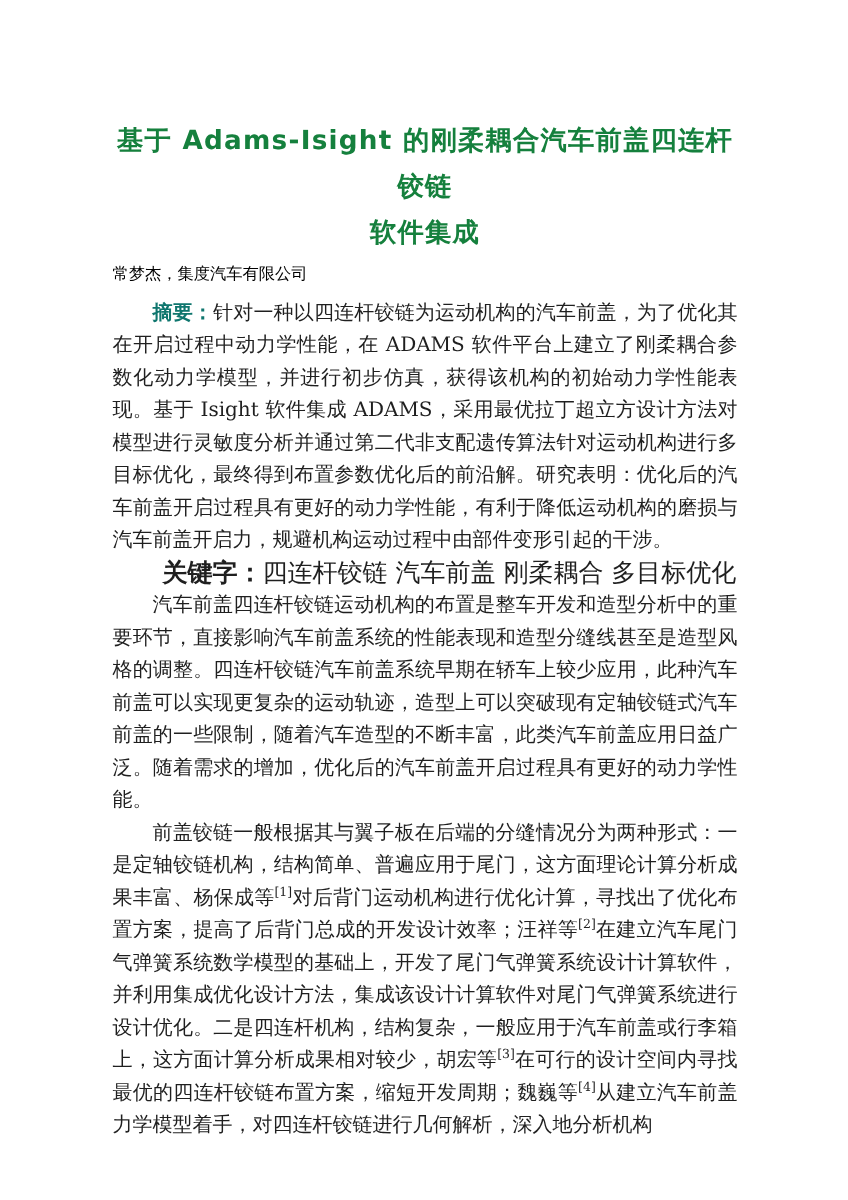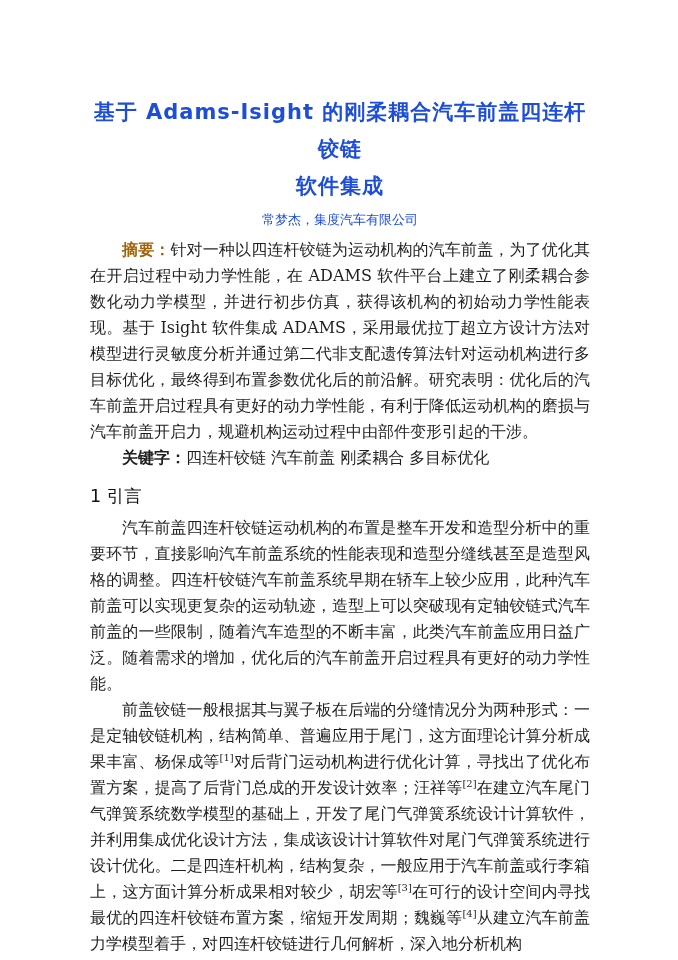--- a/index.html
+++ b/index.html
@@ -20,47 +20,47 @@
     width: 500px;
   }
   .doc-title {
     margin-top: 94px;
     text-align: center;
     font-family: "DejaVu Sans", "Liberation Sans", sans-serif;
     font-weight: 700;
     font-size: 21px;
     line-height: 37px;
     letter-spacing: 1px;
-    color: #1d4ed8;
+    color: #15803d;
   }
   .author-line {
     margin-top: 5px;
-    text-align: center;
+    text-align: left;
     font-size: 13px;
     line-height: 19px;
-    color: #1d4ed8;
+    color: #000000;
   }
   .para {
     margin: 0;
     font-size: 16px;
     line-height: 26px;
     text-align: justify;
     text-indent: 2em;
     color: #1f1f1f;
   }
   .abstract-para { margin-top: 8px; }
-  .para b { font-weight: 700; color: #a16207; }
+  .para b { font-weight: 700; color: #0f766e; }
   .para sup {
     font-size: 10px;
     line-height: 0;
     vertical-align: super;
   }
   .keywords-line {
     margin: 0;
-    font-size: 16px;
+    font-size: 20px;
     line-height: 26px;
     text-indent: 2em;
     color: #1f1f1f;
   }
   .section-heading {
     margin: 13px 0 7px 0;
     font-family: "DejaVu Sans", "Liberation Sans", sans-serif;
     font-weight: 400;
     font-size: 17.5px;
     line-height: 24px;
@@ -77,20 +77,19 @@
       <div>基于 Adams-Isight 的刚柔耦合汽车前盖四连杆铰链</div>
       <div>软件集成</div>
     </div>
 
     <div class="author-line">常梦杰，集度汽车有限公司</div>
 
     <p class="para abstract-para"><b>摘要：</b>针对一种以四连杆铰链为运动机构的汽车前盖，为了优化其在开启过程中动力学性能，在 ADAMS 软件平台上建立了刚柔耦合参数化动力学模型，并进行初步仿真，获得该机构的初始动力学性能表现。基于 Isight 软件集成 ADAMS，采用最优拉丁超立方设计方法对模型进行灵敏度分析并通过第二代非支配遗传算法针对运动机构进行多目标优化，最终得到布置参数优化后的前沿解。研究表明：优化后的汽车前盖开启过程具有更好的动力学性能，有利于降低运动机构的磨损与汽车前盖开启力，规避机构运动过程中由部件变形引起的干涉。</p>
 
     <p class="keywords-line"><b>关键字：</b>四连杆铰链 汽车前盖 刚柔耦合 多目标优化</p>
 
-    <div class="section-heading">1 引言</div>
 
     <p class="para">汽车前盖四连杆铰链运动机构的布置是整车开发和造型分析中的重要环节，直接影响汽车前盖系统的性能表现和造型分缝线甚至是造型风格的调整。四连杆铰链汽车前盖系统早期在轿车上较少应用，此种汽车前盖可以实现更复杂的运动轨迹，造型上可以突破现有定轴铰链式汽车前盖的一些限制，随着汽车造型的不断丰富，此类汽车前盖应用日益广泛。随着需求的增加，优化后的汽车前盖开启过程具有更好的动力学性能。</p>
 
     <p class="para">前盖铰链一般根据其与翼子板在后端的分缝情况分为两种形式：一是定轴铰链机构，结构简单、普遍应用于尾门，这方面理论计算分析成果丰富、杨保成等<sup>[1]</sup>对后背门运动机构进行优化计算，寻找出了优化布置方案，提高了后背门总成的开发设计效率；汪祥等<sup>[2]</sup>在建立汽车尾门气弹簧系统数学模型的基础上，开发了尾门气弹簧系统设计计算软件，并利用集成优化设计方法，集成该设计计算软件对尾门气弹簧系统进行设计优化。二是四连杆机构，结构复杂，一般应用于汽车前盖或行李箱上，这方面计算分析成果相对较少，胡宏等<sup>[3]</sup>在可行的设计空间内寻找最优的四连杆铰链布置方案，缩短开发周期；魏巍等<sup>[4]</sup>从建立汽车前盖力学模型着手，对四连杆铰链进行几何解析，深入地分析机构</p>
 
   </div>
 </div>
 
 </body></html>

